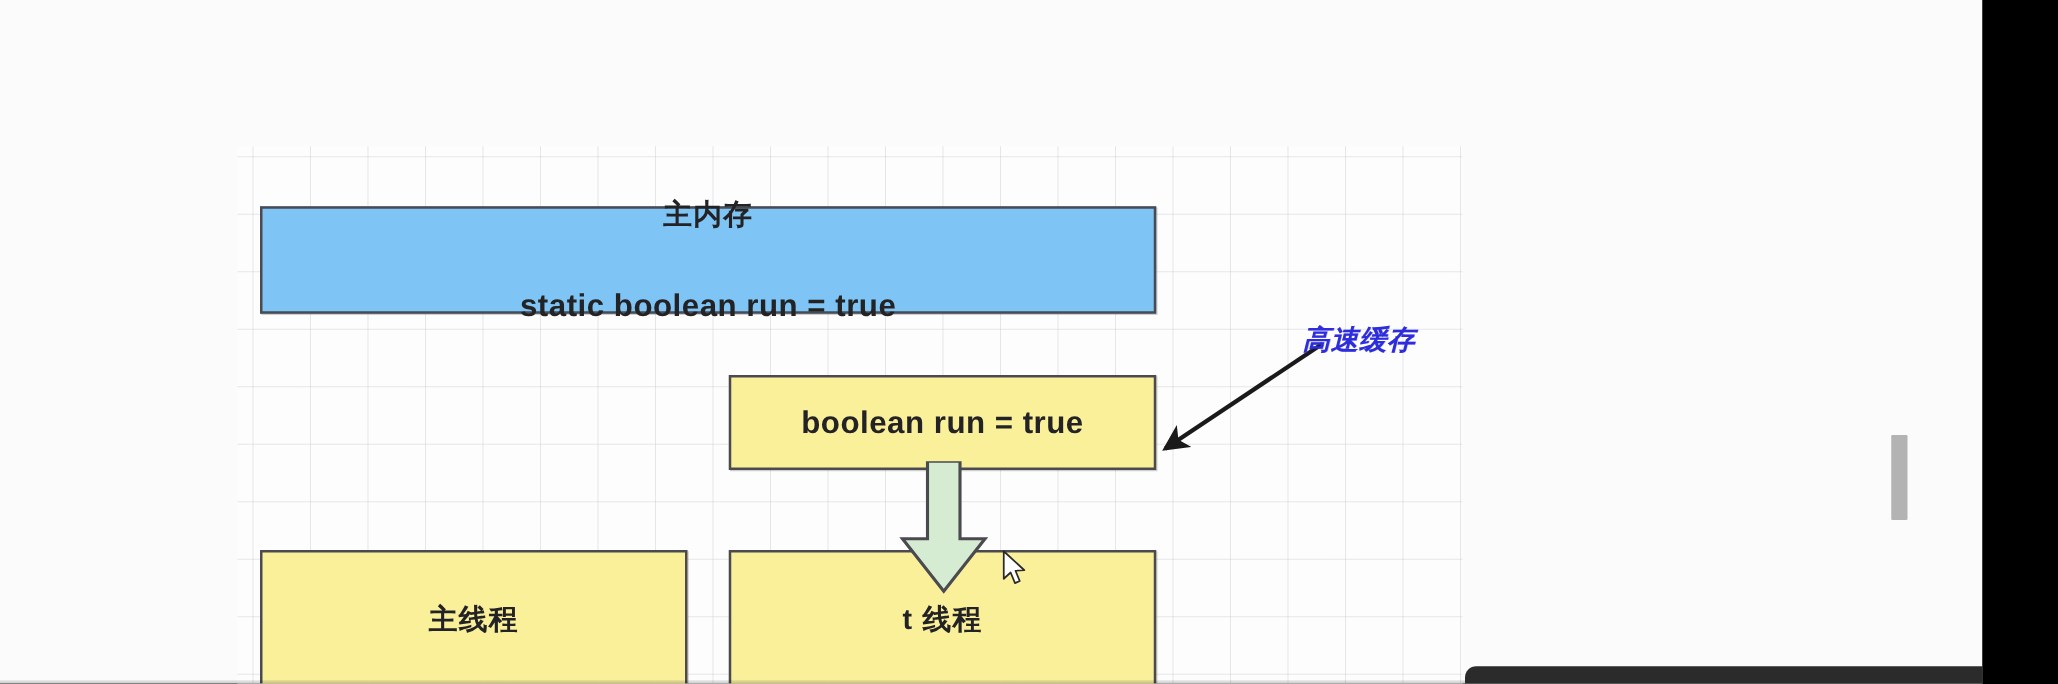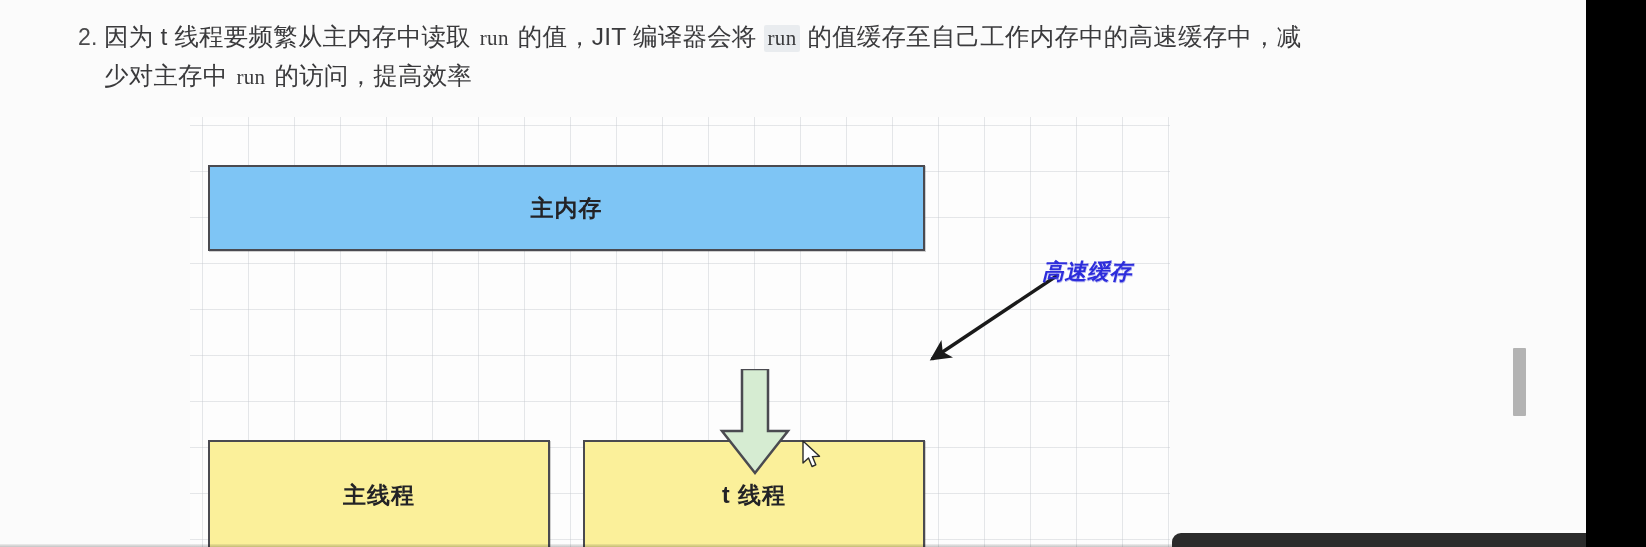--- a/index.html
+++ b/index.html
@@ -205,30 +205,31 @@
     background: linear-gradient(to bottom, rgba(0,0,0,0.06), rgba(0,0,0,0.22));
   }
 </style>
 </head>
 <body>
 
 <div id="screen">
 
   <div id="page">
 
-    <div id="prose">
-      <span class="list-marker">2.</span><span class="li-body"><span>因为 t 线程要频繁从主内存中读取 </span><code class="inline-code plain">run</code><span> 的值，JIT 编译器会将 </span><code class="inline-code">run</code><span> 的值缓存至自己工作内存中的高速缓存中，减少对主存中 </span><code class="inline-code plain">run</code><span> 的访问，提高效率</span></span>
-    </div>
 
     <div id="diagram">
 
       <div class="dbox blue" style="left:18px; top:48px; width:717px; height:86px;">
         <div class="box-line-cn">主内存</div>
-      </div>
-
+        <div class="box-line-code">static boolean run = true</div>
+      </div>
+
+      <div class="dbox yellow" style="left:393px; top:183px; width:342px; height:76px;">
+        <div class="box-line-code">boolean run = true</div>
+      </div>
 
       <div class="dbox yellow" style="left:18px; top:323px; width:342px; height:110px;">
         <div class="box-line-cn">主线程</div>
       </div>
 
       <div class="dbox yellow" style="left:393px; top:323px; width:342px; height:110px;">
         <div class="box-line-cn">t 线程</div>
       </div>
 
       <svg id="green-arrow" viewBox="0 0 90 110">

